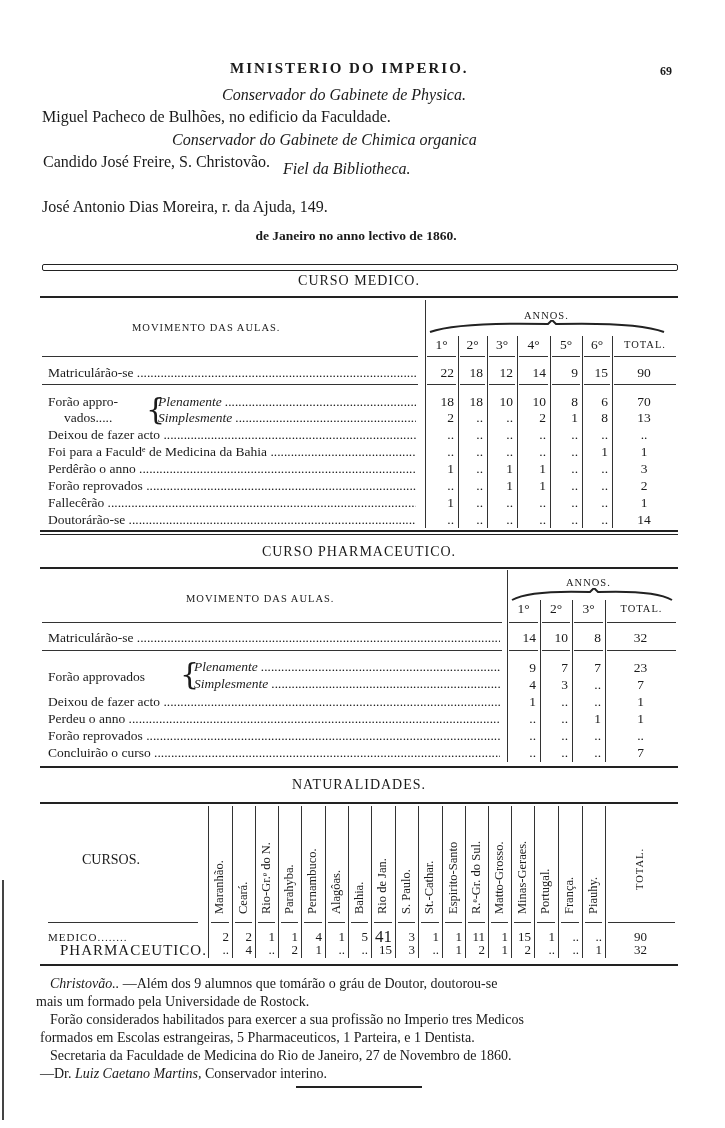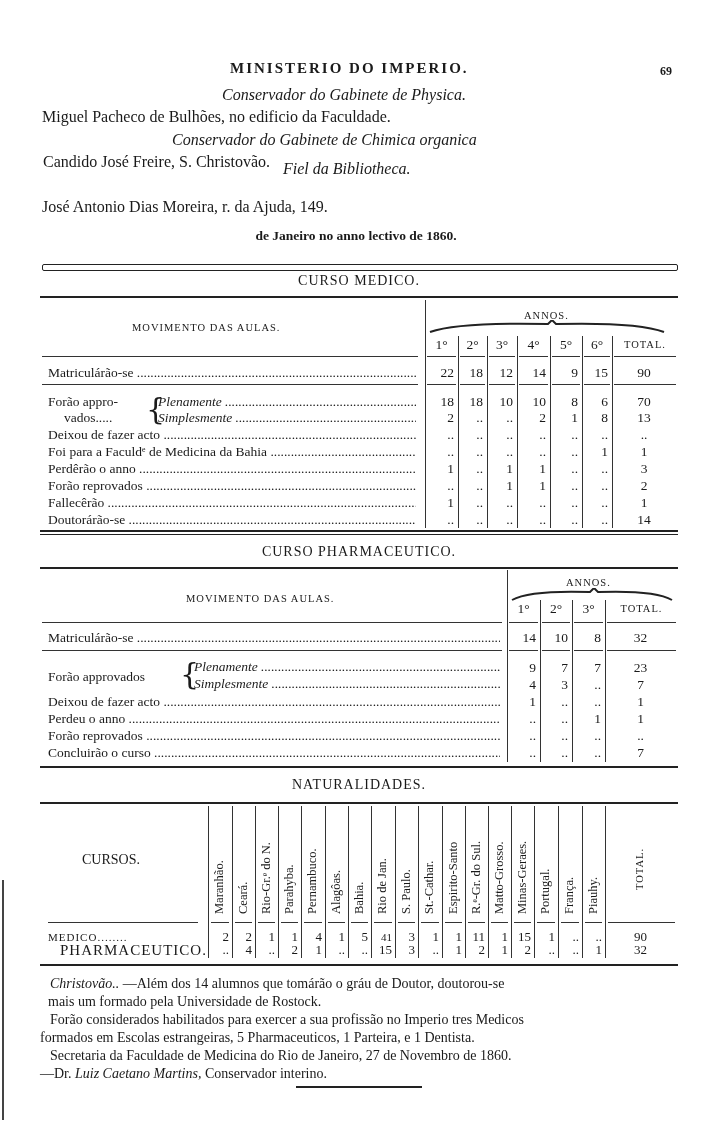--- a/index.html
+++ b/index.html
@@ -60,23 +60,23 @@
 <div id="pharma-table"></div>
 
 <div class="rule" style="top:766px;height:2px;"></div>
 <div class="sechead" style="top:777px;">NATURALIDADES.</div>
 <div class="rule" style="top:802px;height:2px;"></div>
 <div class="abs" style="left:82px;top:852px;font-size:14px;">CURSOS.</div>
 <div id="nat-table"></div>
 <div class="rule" style="top:964px;height:2px;"></div>
 
 <div class="para" style="left:50px;top:976px;width:640px;">
-  <span class="it">Christovão..</span><span> —Além dos 14 alumnos que tomárão o gráu de Doutor, doutorou-se</span>
+  <span class="it">Christovão..</span><span> —Além dos 9 alumnos que tomárão o gráu de Doutor, doutorou-se</span>
 </div>
-<div class="para" style="left:48px;top:994px;">mais um formado pela Universidade de Rostock.</div>
+<div class="para" style="left:36px;top:994px;">mais um formado pela Universidade de Rostock.</div>
 <div class="para" style="left:50px;top:1012px;">Forão considerados habilitados para exercer a sua profissão no Imperio tres Medicos</div>
 <div class="para" style="left:40px;top:1030px;">formados em Escolas estrangeiras, 5 Pharmaceuticos, 1 Parteira, e 1 Dentista.</div>
 <div class="para" style="left:50px;top:1048px;">Secretaria da Faculdade de Medicina do Rio de Janeiro, 27 de Novembro de 1860.</div>
 <div class="para" style="left:40px;top:1066px;">
   <span>—Dr. </span><span class="it">Luiz Caetano Martins,</span><span> Conservador interino.</span>
 </div>
 <div class="abs" style="left:296px;top:1086px;width:126px;height:2px;background:#222;"></div>
 
 <div class="abs" style="left:2px;top:880px;width:2px;height:240px;background:#444;"></div>
 
@@ -298,21 +298,21 @@
 <div class="hl" style="left:608px;top:922px;width:67px;"></div>
 <div class="hl" style="left:48px;top:922px;width:150px;"></div>
 <div class="lbl" style="left:48px;top:930px;font-size:11px;letter-spacing:1px;line-height:14px;">MEDICO........</div>
 <div class="cell" style="left:209px;top:930px;width:20px;line-height:14px;font-size:13px;">2</div>
 <div class="cell" style="left:233px;top:930px;width:19px;line-height:14px;font-size:13px;">2</div>
 <div class="cell" style="left:256px;top:930px;width:19px;line-height:14px;font-size:13px;">1</div>
 <div class="cell" style="left:279px;top:930px;width:19px;line-height:14px;font-size:13px;">1</div>
 <div class="cell" style="left:302px;top:930px;width:20px;line-height:14px;font-size:13px;">4</div>
 <div class="cell" style="left:326px;top:930px;width:19px;line-height:14px;font-size:13px;">1</div>
 <div class="cell" style="left:349px;top:930px;width:19px;line-height:14px;font-size:13px;">5</div>
-<div class="cell" style="left:372px;top:930px;width:20px;line-height:14px;font-size:11px;">41</div>
+<div class="cell" style="left:372px;top:930px;width:20px;line-height:14px;font-size:17px;">41</div>
 <div class="cell" style="left:396px;top:930px;width:19px;line-height:14px;font-size:13px;">3</div>
 <div class="cell" style="left:419px;top:930px;width:20px;line-height:14px;font-size:13px;">1</div>
 <div class="cell" style="left:443px;top:930px;width:19px;line-height:14px;font-size:13px;">1</div>
 <div class="cell" style="left:466px;top:930px;width:19px;line-height:14px;font-size:13px;">11</div>
 <div class="cell" style="left:489px;top:930px;width:19px;line-height:14px;font-size:13px;">1</div>
 <div class="cell" style="left:512px;top:930px;width:19px;line-height:14px;font-size:13px;">15</div>
 <div class="cell" style="left:535px;top:930px;width:20px;line-height:14px;font-size:13px;">1</div>
 <div class="cell" style="left:559px;top:930px;width:20px;line-height:14px;font-size:13px;">..</div>
 <div class="cell" style="left:583px;top:930px;width:19px;line-height:14px;font-size:13px;">..</div>
 <div class="cell" style="left:606px;top:930px;width:69px;line-height:14px;font-size:13px;text-align:center;">90</div>

